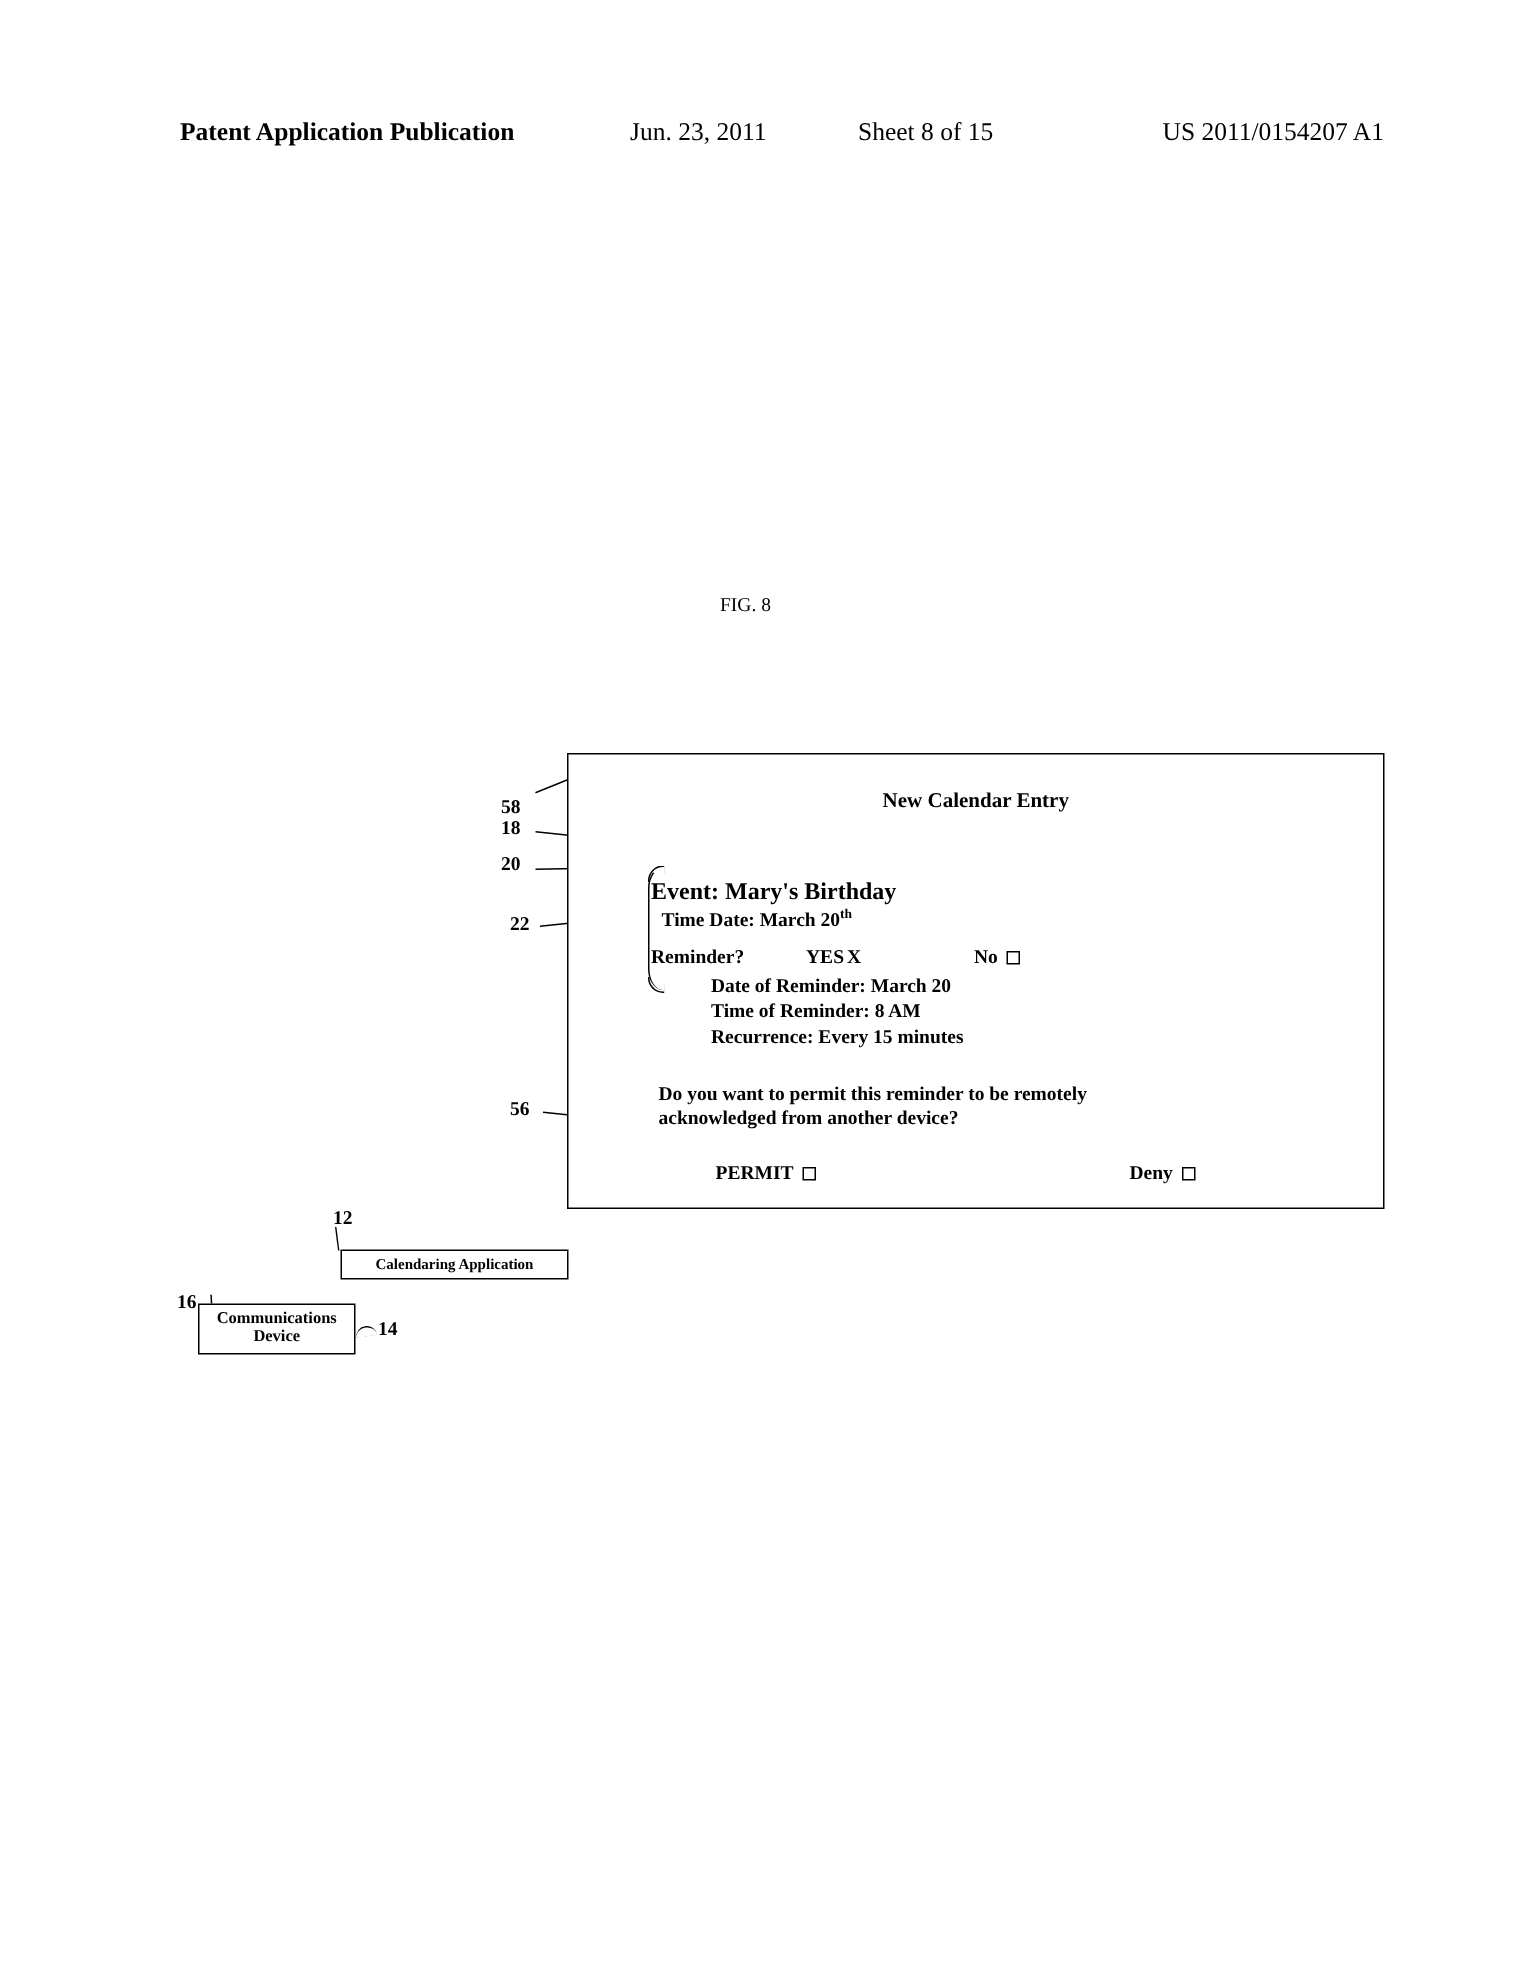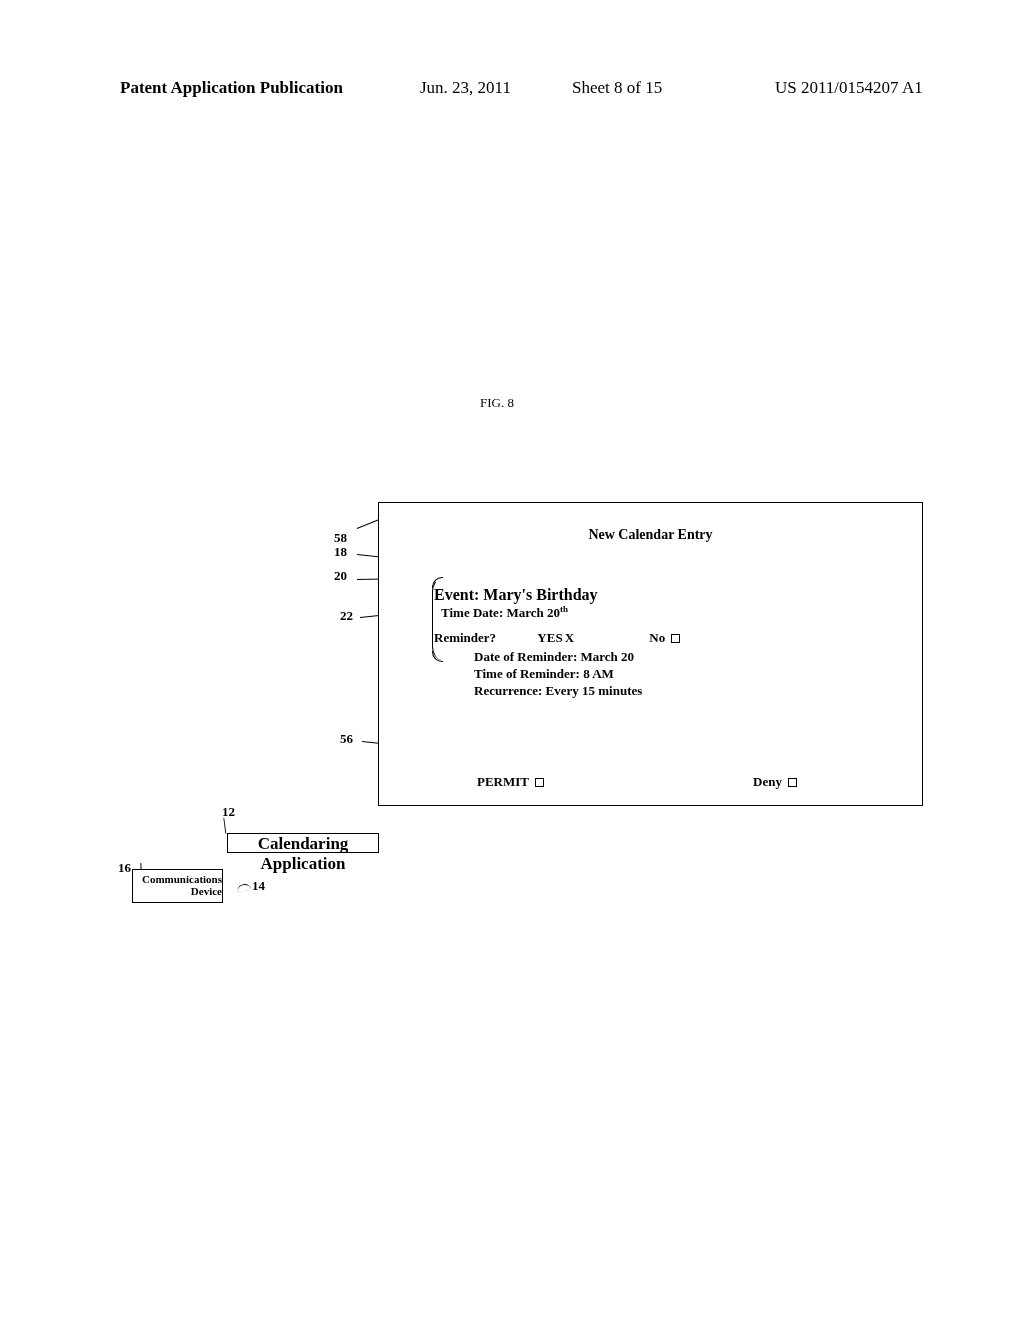--- a/index.html
+++ b/index.html
@@ -79,37 +79,37 @@
   
   .calapp {
     position: absolute;
     top: 833px;
     left: 227px;
     width: 152px;
     height: 20px;
     border: 1.5px solid #000;
     background: #fff;
     font-weight: bold;
-    font-size: 17px;
+    font-size: 10px;
     text-align: center;
     line-height: 20px;
   }
 
   
   .outerbox {
     position: absolute;
     top: 869px;
     left: 132px;
-    width: 91px;
+    width: 105px;
     height: 34px;
     border: 1.5px solid #000;
     background: #fff;
     font-weight: bold;
     font-size: 11px;
-    text-align: right;
+    text-align: center;
     line-height: 1.1;
     padding-top: 3px;
   }
   
   .lbl14 { position:absolute; top: 878px; left: 252px; font-size:13px; font-weight:bold; }
   .tilde14 {
     position:absolute; top: 884px; left: 237px; width:14px; height:6px;
   }
   .tilde14::before {
     content:""; position:absolute; left:0; top:0; width:14px; height:6px;
@@ -211,20 +211,21 @@
     <span class="yn">
       <span class="yes">YES</span><span class="mark">X</span>
       <span class="no">No</span>
       <span class="chkbox"></span>
     </span>
   </div>
   <div class="sub sub1">Date of Reminder: March 20</div>
   <div class="sub sub2">Time of Reminder: 8 AM</div>
   <div class="sub sub3">Recurrence: Every 15 minutes</div>
 
+  <div class="q">Do you want to permit this reminder to be remotely acknowledged from another device?</div>
 
   <div class="permit-row">
     <span class="permit">
       <span>PERMIT</span>
       <span class="chkbox"></span>
     </span>
     <span class="deny">
       <span>Deny</span>
       <span class="chkbox"></span>
     </span>

